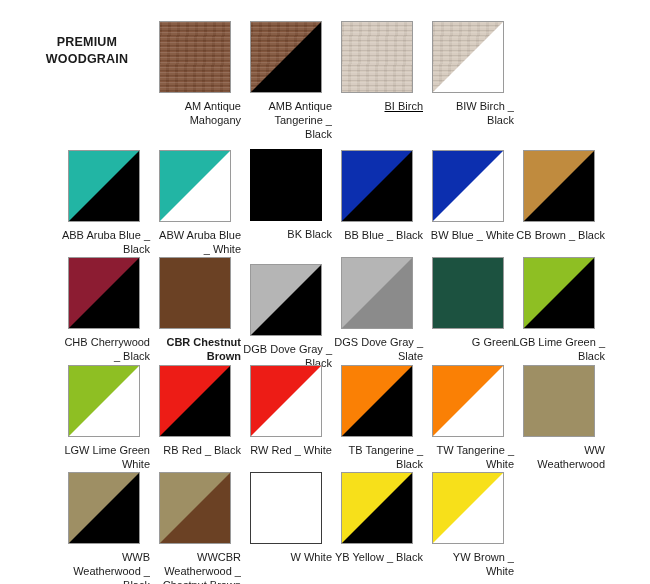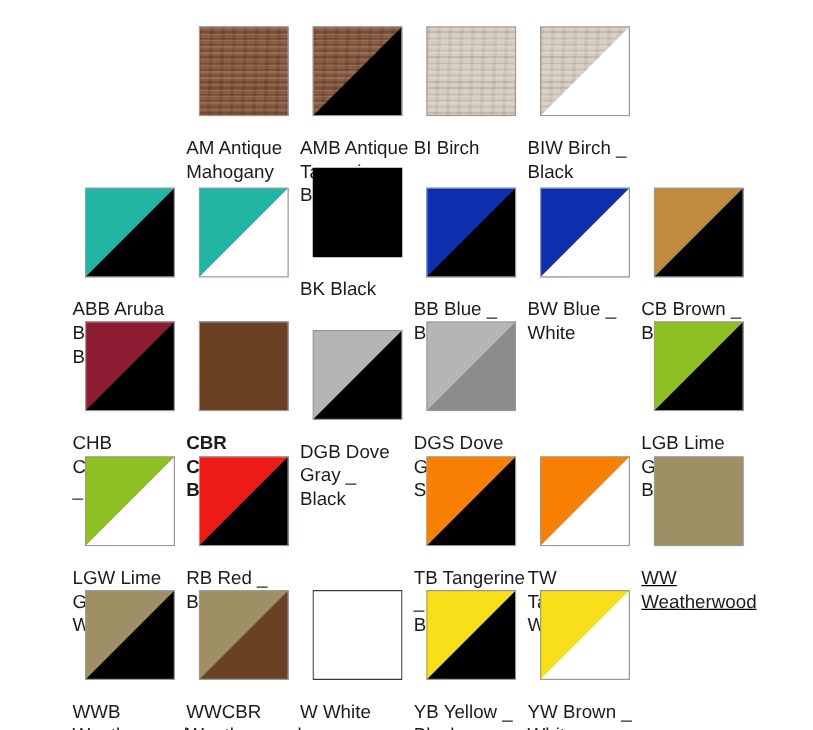--- a/index.html
+++ b/index.html
@@ -95,34 +95,38 @@
     pointer-events: none;
   }
   .chip.dark-border .border {
     border-color: #3a3a3a;
   }
   .chip.no-border .border {
     border: 0;
   }
 
   .caption {
-    margin-top: 16px;
-    text-align: left;
-    font-size: 15px;
+    margin-top: 6px;
+    text-align: right;
+    font-size: 11px;
     line-height: 1.28;
     color: #1c1c1c;
     font-family: "Liberation Sans", sans-serif;
     white-space: pre-line;
   }
 </style>
 </head>
 <body>
 
 <div id="sheet">
 
+  <div id="heading">
+    <span class="hl">PREMIUM</span>
+    <span class="hl">WOODGRAIN</span>
+  </div>
 
   <div id="grid"></div>
 
 <div class="cell" style="left: 149px; top: 21px;">
       <div class="chip">
         <div class="base" style="background: rgb(125, 79, 53);"></div>
         <div class="grain"></div>
         <div class="border"></div>
       </div>
       <div class="caption">AM Antique
@@ -132,21 +136,21 @@
       <div class="chip">
         <div class="base" style="background: rgb(125, 79, 53);"></div>
         <div class="tri" style="background: rgb(0, 0, 0);"></div>
         <div class="grain" style="clip-path: polygon(0px 0px, 100% 0px, 0px 100%);"></div>
         <div class="border"></div>
       </div>
       <div class="caption">AMB Antique
 Tangerine _
 Black</div>
     </div>
-    <div class="cell" style="left: 331px; top: 21px;">
+    <div class="cell" style="left: 331px; top: 21px; text-decoration: underline;">
       <div class="chip">
         <div class="base" style="background: rgb(213, 201, 188);"></div>
         <div class="grain"></div>
         <div class="border"></div>
       </div>
       <div class="caption">BI Birch</div>
     </div>
     <div class="cell" style="left: 422px; top: 21px;">
       <div class="chip">
         <div class="base" style="background: rgb(213, 201, 188);"></div>
@@ -165,22 +169,24 @@
       </div>
       <div class="caption">ABB Aruba Blue _
 Black</div>
     </div>
     <div class="cell" style="left: 149px; top: 150px;">
       <div class="chip">
         <div class="base" style="background: rgb(34, 181, 164);"></div>
         <div class="tri" style="background: rgb(255, 255, 255);"></div>
         <div class="border"></div>
       </div>
-    </div>
-    <div class="cell" style="left: 240px; top: 134px;">
+      <div class="caption">ABW Aruba Blue
+_ White</div>
+    </div>
+    <div class="cell" style="left: 240px; top: 149px;">
       <div class="chip no-border">
         <div class="base" style="background: rgb(0, 0, 0);"></div>
         <div class="border"></div>
       </div>
       <div class="caption">BK Black</div>
     </div>
     <div class="cell" style="left: 331px; top: 150px;">
       <div class="chip">
         <div class="base" style="background: rgb(12, 47, 175);"></div>
         <div class="tri" style="background: rgb(0, 0, 0);"></div>
@@ -232,20 +238,27 @@
     </div>
     <div class="cell" style="left: 331px; top: 257px;">
       <div class="chip">
         <div class="base" style="background: rgb(181, 181, 181);"></div>
         <div class="tri" style="background: rgb(139, 139, 139);"></div>
         <div class="border"></div>
       </div>
       <div class="caption">DGS Dove Gray _
 Slate</div>
     </div>
+    <div class="cell" style="left: 422px; top: 257px;">
+      <div class="chip">
+        <div class="base" style="background: rgb(28, 82, 64);"></div>
+        <div class="border"></div>
+      </div>
+      <div class="caption">G Green</div>
+    </div>
     <div class="cell" style="left: 513px; top: 257px;">
       <div class="chip">
         <div class="base" style="background: rgb(142, 191, 35);"></div>
         <div class="tri" style="background: rgb(0, 0, 0);"></div>
         <div class="border"></div>
       </div>
       <div class="caption">LGB Lime Green _
 Black</div>
     </div>
     <div class="cell" style="left: 58px; top: 365px;">
@@ -258,39 +271,47 @@
 White</div>
     </div>
     <div class="cell" style="left: 149px; top: 365px;">
       <div class="chip">
         <div class="base" style="background: rgb(237, 28, 22);"></div>
         <div class="tri" style="background: rgb(0, 0, 0);"></div>
         <div class="border"></div>
       </div>
       <div class="caption">RB Red _ Black</div>
     </div>
+    <div class="cell" style="left: 240px; top: 365px;">
+      <div class="chip">
+        <div class="base" style="background: rgb(237, 28, 22);"></div>
+        <div class="tri" style="background: rgb(255, 255, 255);"></div>
+        <div class="border"></div>
+      </div>
+      <div class="caption">RW Red _ White</div>
+    </div>
     <div class="cell" style="left: 331px; top: 365px;">
       <div class="chip">
         <div class="base" style="background: rgb(250, 128, 5);"></div>
         <div class="tri" style="background: rgb(0, 0, 0);"></div>
         <div class="border"></div>
       </div>
       <div class="caption">TB Tangerine _
 Black</div>
     </div>
     <div class="cell" style="left: 422px; top: 365px;">
       <div class="chip">
         <div class="base" style="background: rgb(250, 128, 5);"></div>
         <div class="tri" style="background: rgb(255, 255, 255);"></div>
         <div class="border"></div>
       </div>
       <div class="caption">TW Tangerine _
 White</div>
     </div>
-    <div class="cell" style="left: 513px; top: 365px; text-decoration: underline;">
+    <div class="cell" style="left: 513px; top: 365px;">
       <div class="chip">
         <div class="base" style="background: rgb(158, 143, 100);"></div>
         <div class="border"></div>
       </div>
       <div class="caption">WW
 Weatherwood</div>
     </div>
     <div class="cell" style="left: 58px; top: 472px;">
       <div class="chip">
         <div class="base" style="background: rgb(158, 143, 100);"></div>

